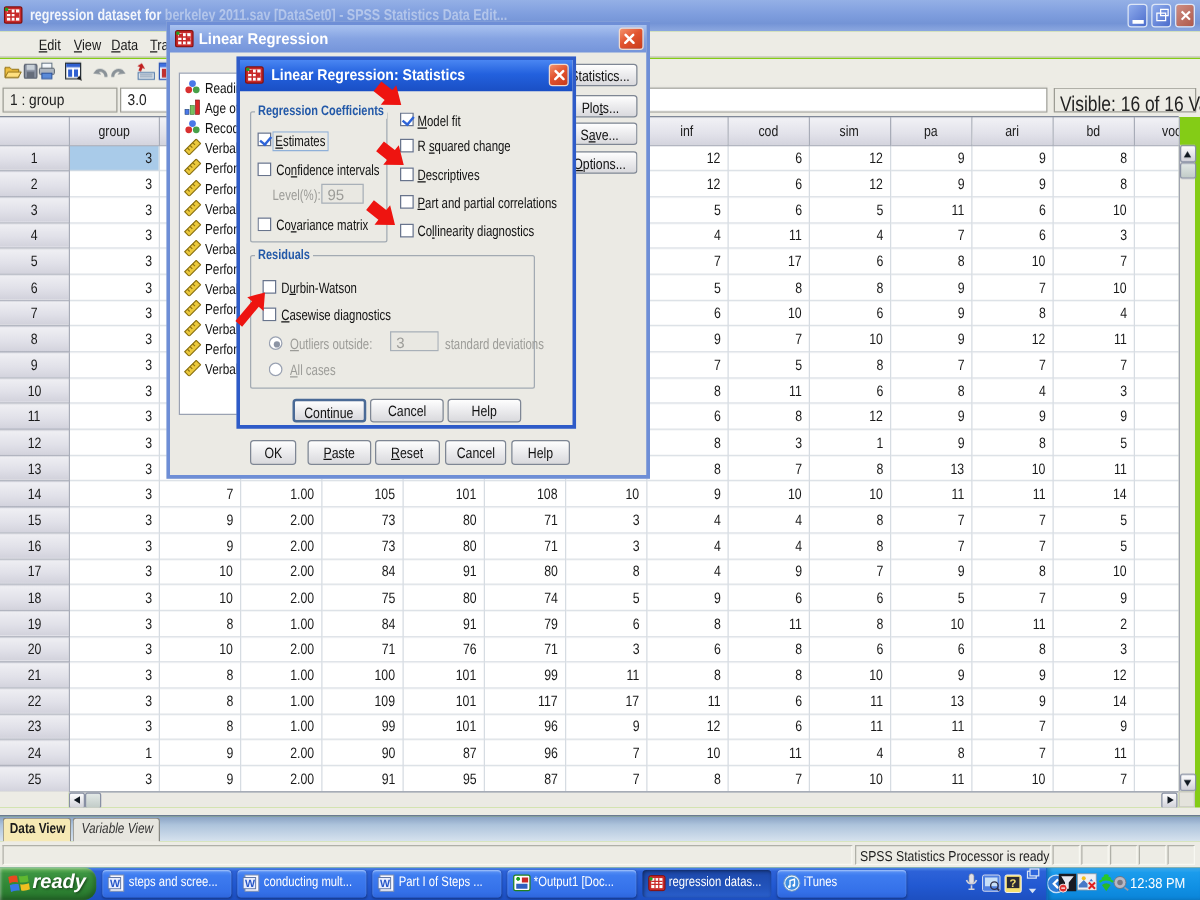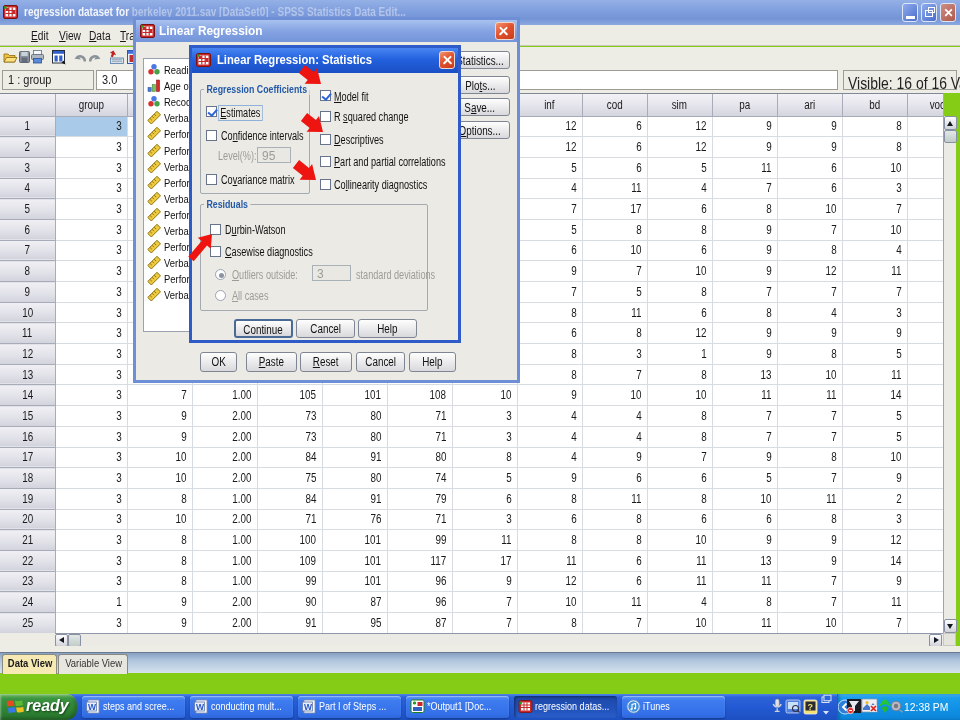--- a/index.html
+++ b/index.html
@@ -40,21 +40,21 @@
 
 
 .sb { background:#EBEAE4; }
 .sbbtn { position:absolute; background:linear-gradient(180deg,#FDFDFE 0%,#E8E8EC 50%,#D2D2DA 100%); border:1px solid #8890A4; border-radius:2px; }
 .tri { position:absolute; width:0; height:0; }
 
 
 #tabstrip { left:0; top:652px; width:960px; height:21px; background:linear-gradient(180deg,#87A0C2 0%,#AEC4DC 35%,#D6E2EE 100%); border-top:1px solid #6A7A90; }
 .tab { position:absolute; top:1px; height:20px; font-size:11.5px; border:1px solid #8A8A84; border-bottom:none; border-radius:3px 3px 0 0; text-align:center; padding-top:2px; }
 #tab1 { left:2px; width:55px; background:#F6E9B4; font-weight:bold; color:#1A1A1A; }
-#tab2 { left:58px; width:70px; background:#E7E6DF; color:#333; }
+#tab2 { left:58px; width:70px; background:#E7E6DF; color:#333;font-style:italic; }
 #statusbar { left:0; top:673px; width:960px; height:21px; background:#EDECE5; }
 .stcell { position:absolute; top:3px; height:16px; border:1px solid #B0B0A8; border-right-color:#F8F8F2; border-bottom-color:#F8F8F2; font-size:11.5px; color:#222; white-space:nowrap; }
 
 
 #taskbar { left:0; top:694px; width:960px; height:26px; background:linear-gradient(180deg,#5087E8 0%,#2D62D8 12%,#2259D2 55%,#1D4FC0 100%); }
 #startbtn { position:absolute; left:0; top:0; width:77px; height:26px; border-radius:0 10px 10px 0;
   background:linear-gradient(180deg,#6DBB60 0%,#3C9441 18%,#2F8534 60%,#27742C 100%); box-shadow:inset -2px -2px 4px rgba(0,0,0,.25), inset 1px 1px 2px rgba(255,255,255,.4); }
 #startbtn .stext { position:absolute; left:26px; top:3px; color:#fff; font-size:16px; font-weight:bold; font-style:italic; text-shadow:1px 1px 2px rgba(0,0,0,.5); }
 .taskbtn { position:absolute; top:2px; width:103px; height:22px; border-radius:3px;
   background:linear-gradient(180deg,#5B94F6 0%,#3E7CF0 20%,#3470E8 80%,#2E66DC 100%);
@@ -656,20 +656,29 @@
   </div>
   <div class="abs" style="left:0;top:633px;width:55px;height:13px;background:#EDECE5;"></div>
   <div class="abs" style="left:943px;top:633px;width:13px;height:13px;background:#E4E3DC;border:1px solid #C8C8C0;"></div>
   <div class="abs" style="left:0;top:646px;width:960px;height:7px;background:#EDECE5;"></div>
 
   <div class="abs" id="tabstrip">
     <div class="tab" id="tab1"><span class="sxc">Data View</span></div>
     <div class="tab" id="tab2"><span class="sxc">Variable View</span></div>
   </div>
 
+  <div class="abs" id="statusbar">
+    <div class="stcell" style="left:2px;width:680px;"></div>
+    <div class="stcell" style="left:684px;width:157px;padding:3px 0 0 3px;"><span class="sx" style="transform:scaleX(0.85);">SPSS Statistics  Processor is ready</span></div>
+    <div class="stcell" style="left:842px;width:22px;"></div>
+    <div class="stcell" style="left:865px;width:22px;"></div>
+    <div class="stcell" style="left:888px;width:22px;"></div>
+    <div class="stcell" style="left:911px;width:22px;"></div>
+    <div class="stcell" style="left:934px;width:22px;"></div>
+  </div>
 
   <div class="abs" id="taskbar">
     <div id="startbtn">
       <svg width="20" height="20" style="position:absolute;left:6px;top:3px;" id="winflag">
           <g transform="rotate(-4 10 10)">
             <path d="M1 4 Q4 2.5 8 3.5 L8.6 8.8 Q4.5 7.8 1.6 9.2 Z" fill="#E84A20"></path>
             <path d="M9.4 3.8 Q13 4.6 16.5 3.6 L17 8.6 Q13.5 9.6 9.9 8.9 Z" fill="#60B830"></path>
             <path d="M1.8 10.6 Q4.8 9.4 8.8 10.2 L9.4 15.4 Q5.2 14.6 2.4 16 Z" fill="#3878E8"></path>
             <path d="M10.1 10.4 Q13.8 11.2 17.2 10.2 L17.6 15 Q14 16.2 10.6 15.4 Z" fill="#F0C020"></path>
           </g>

